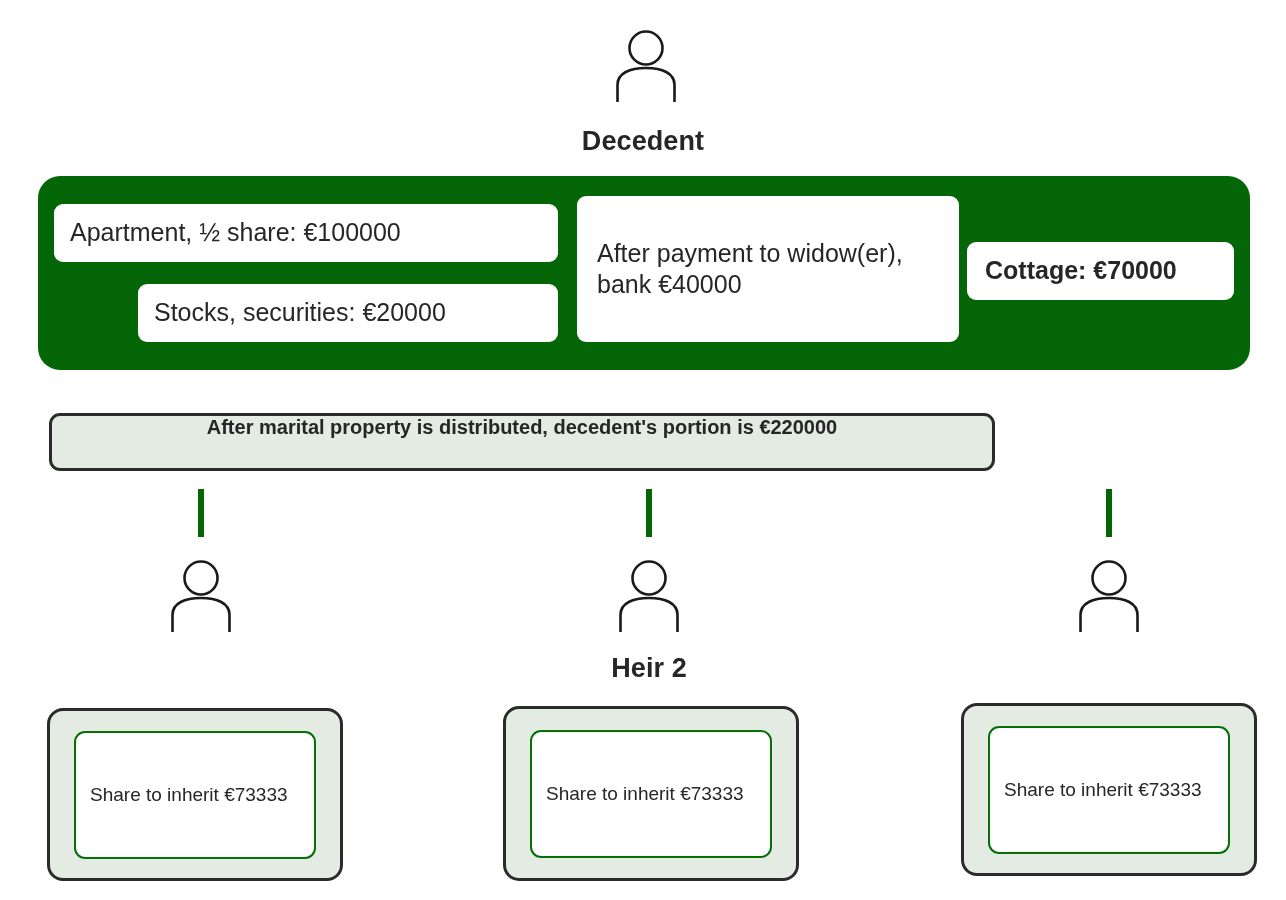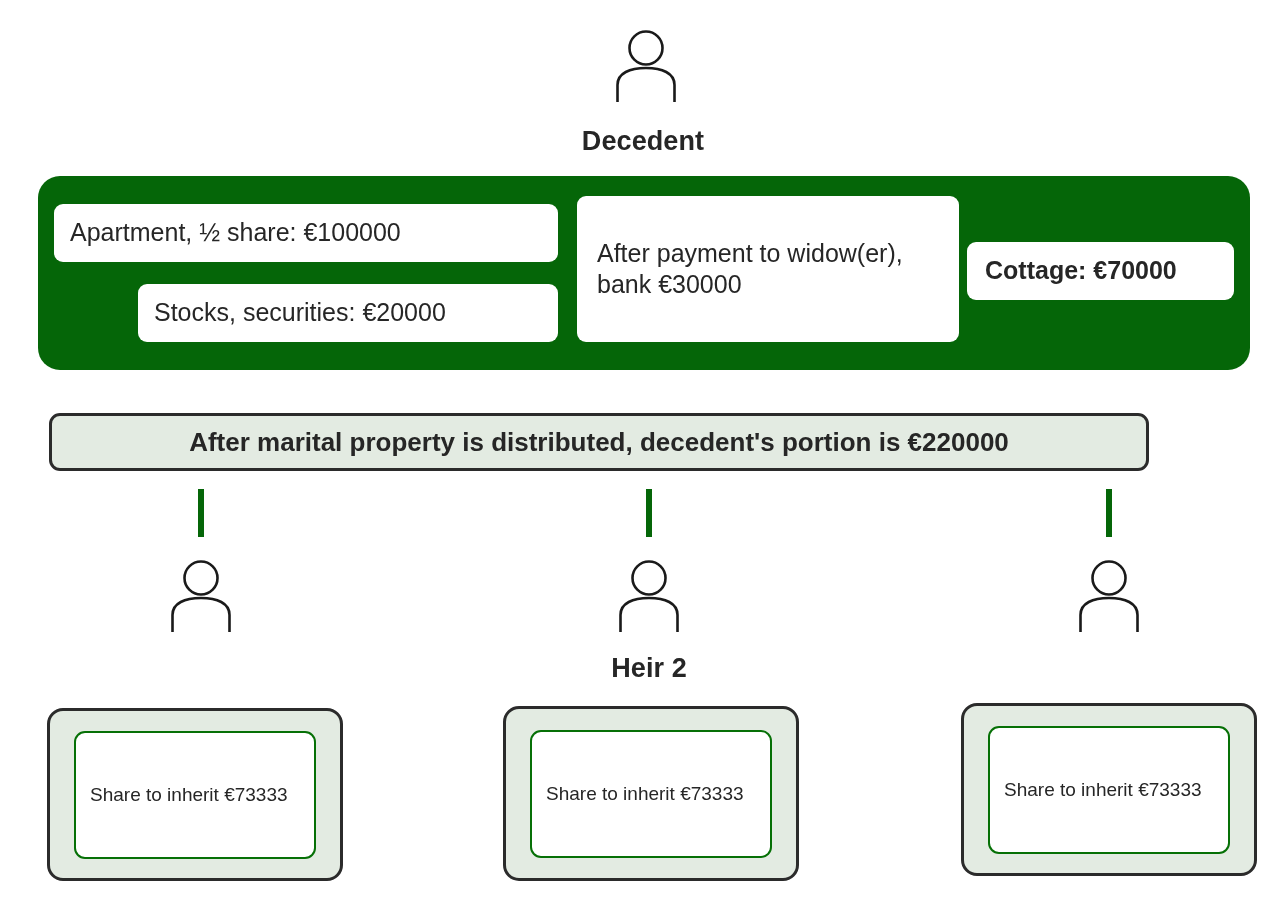--- a/index.html
+++ b/index.html
@@ -89,30 +89,30 @@
     height: 58px;
     padding: 0 18px;
     font-weight: bold;
   }
 
   
   .summary-banner {
     position: absolute;
     left: 49px;
     top: 413px;
-    width: 1100px;
+    width: 946px;
     height: 58px;
     background: #e3ebe2;
     border: 3px solid #2b2b2b;
     border-radius: 11px;
     box-sizing: border-box;
     display: flex;
-    align-items: center;
+    align-items: flex-start;
     justify-content: center;
-    font-size: 26px;
+    font-size: 20px;
     font-weight: bold;
     color: #262626;
   }
 
   
   .connector {
     position: absolute;
     width: 6px;
     height: 48px;
     background: #056608;
@@ -156,21 +156,21 @@
   <div class="person-label" style="left:513px; top:126px;">Decedent</div>
 
   <div class="estate-panel">
     <div class="asset-box asset-apartment">
       <span>Apartment, ½ share: €100000</span>
     </div>
     <div class="asset-box asset-stocks">
       <span>Stocks, securities: €20000</span>
     </div>
     <div class="asset-box asset-bank">
-      <span>After payment to widow(er), bank €30000</span>
+      <span>After payment to widow(er), bank €40000</span>
     </div>
     <div class="asset-box asset-cottage">
       <span>Cottage: €70000</span>
     </div>
   </div>
 
   <div class="summary-banner">
     <span>After marital property is distributed, decedent's portion is €220000</span>
   </div>
 

